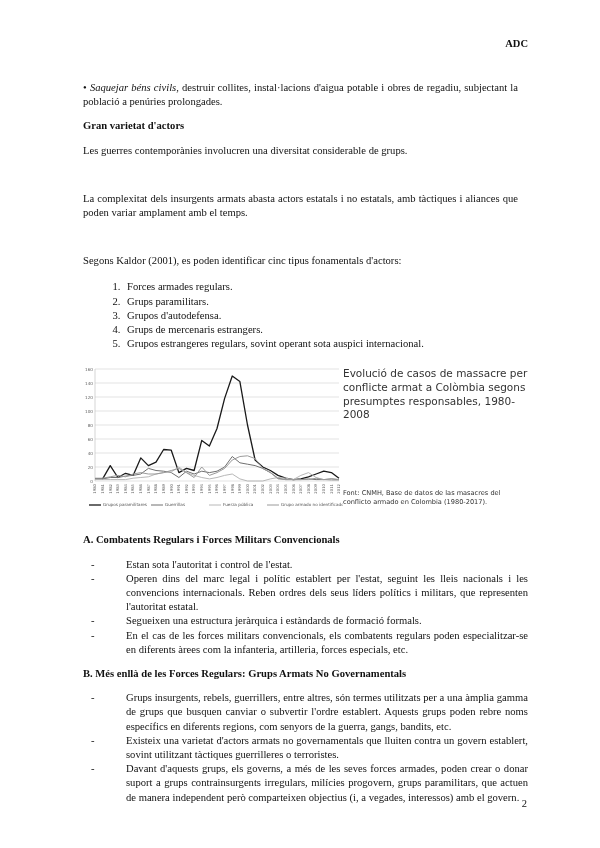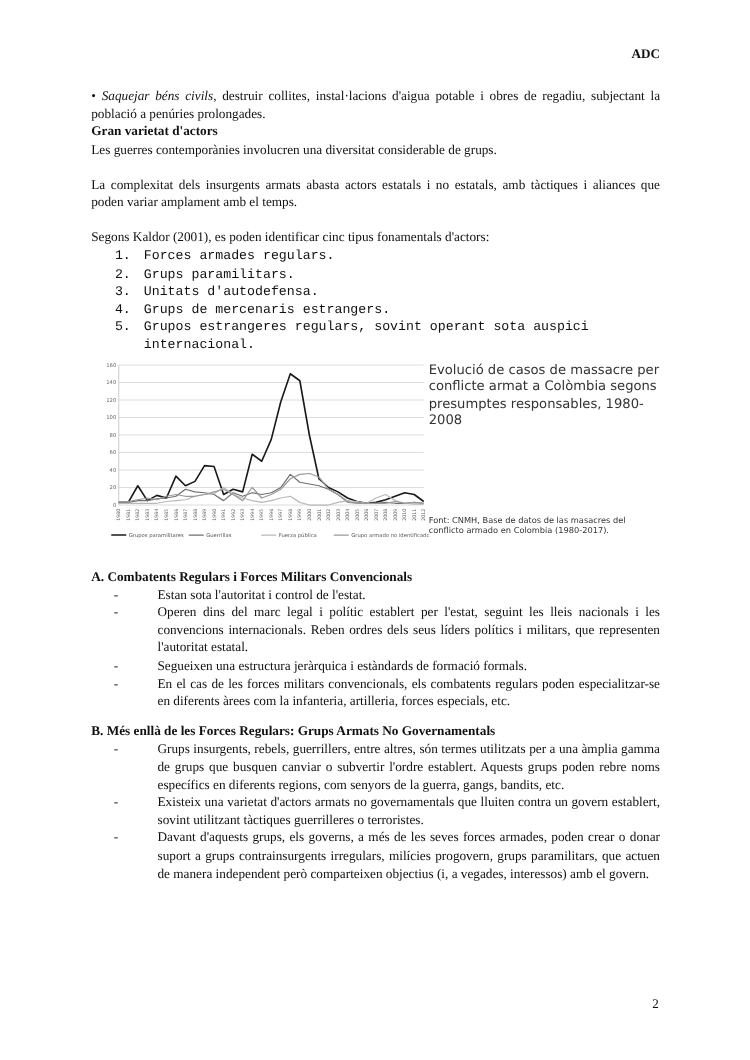--- a/index.html
+++ b/index.html
@@ -1,24 +1,24 @@
 <!DOCTYPE html>
 <html><head>
 <meta charset="utf-8">
 <style>
   html, body { margin: 0; padding: 0; background: #ffffff; }
   body { width: 600px; height: 848px; position: relative; overflow: hidden;
          font-family: "Liberation Serif", "DejaVu Serif", serif; color: #111; font-size: 10.6px; }
   .page { position: absolute; left: 0; top: 0; width: 600px; height: 840px; }
   .header { position: absolute; top: 38px; right: 72px; font-weight: bold; font-size: 10.5px; }
   .body { position: absolute; left: 73px; top: 71px; width: 455px; line-height: 14.2px; }
-  p { margin: 0; text-align: justify; }
+  p { margin: 10px; text-align: justify; }
   .gap { height: 14px; }
   .bold { font-weight: bold; }
-  ol { margin: 0; padding-left: 38px; font-family: Liberation Mono, monospace; }
+  ol { margin: 12px; padding-left: 38px; }
   ol li { padding-left: 4px; }
   .figure { position: relative; height: 160px; margin-top: 2px; }
   .chart { position: absolute; left: 8px; top: 0; width: 262px; height: 160px; }
   .caption { position: absolute; left: 270px; top: 4px; width: 185px; font-family: "DejaVu Sans", sans-serif;
              font-size: 10.5px; line-height: 13.6px; color: #333; }
   .source { position: absolute; left: 270px; top: 126px; width: 185px; font-family: "DejaVu Sans", sans-serif;
             font-size: 6.6px; line-height: 8.6px; color: #333; }
   .sec { margin-top: 10px; font-weight: bold; }
   ul.dash { list-style: none; margin: 0; padding-left: 0; }
   ul.dash li { position: relative; padding-left: 53px; text-align: justify; }
@@ -35,21 +35,21 @@
     <p>• <i>Saquejar béns civils</i><span>, destruir collites, instal·lacions d'aigua potable i obres de regadiu, subjectant la població a penúries prolongades.</span></p>
     <p class="bold">Gran varietat d'actors</p>
     <p>Les guerres contemporànies involucren una diversitat considerable de grups.</p>
     <div class="gap"></div>
     <p>La complexitat dels insurgents armats abasta actors estatals i no estatals, amb tàctiques i aliances que poden variar amplament amb el temps.</p>
     <div class="gap"></div>
     <p>Segons Kaldor (2001), es poden identificar cinc tipus fonamentals d'actors:</p>
     <ol>
       <li>Forces armades regulars.</li>
       <li>Grups paramilitars.</li>
-      <li>Unitats d'autodefensa.</li>
+      <li>Grupos d'autodefensa.</li>
       <li>Grups de mercenaris estrangers.</li>
       <li>Grupos estrangeres regulars, sovint operant sota auspici internacional.</li>
     </ol>
 
     <div class="figure">
       <svg class="chart" id="chart" viewBox="0 0 262 160" width="262" height="160">
           <line x1="14" x2="258" y1="118" y2="118" stroke="#dcdcdc" stroke-width="0.8"></line>
           <text x="12" y="119.5" text-anchor="end" font-size="4.2" fill="#666" font-family="DejaVu Sans, sans-serif">0</text>
           <line x1="14" x2="258" y1="104" y2="104" stroke="#dcdcdc" stroke-width="0.8"></line>
           <text x="12" y="105.5" text-anchor="end" font-size="4.2" fill="#666" font-family="DejaVu Sans, sans-serif">20</text>

